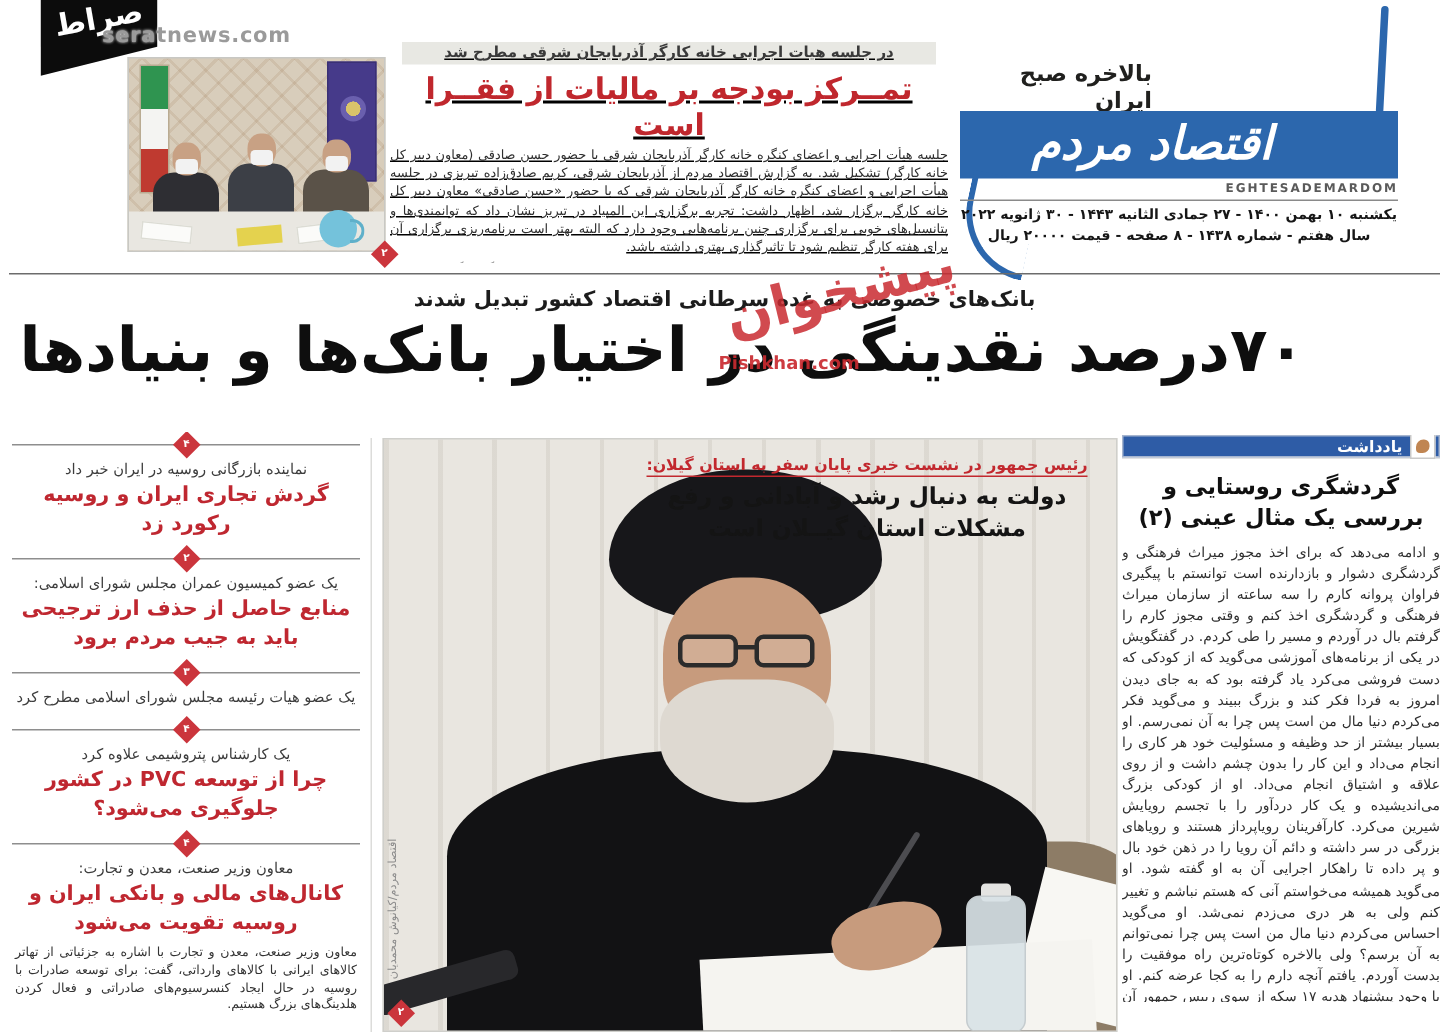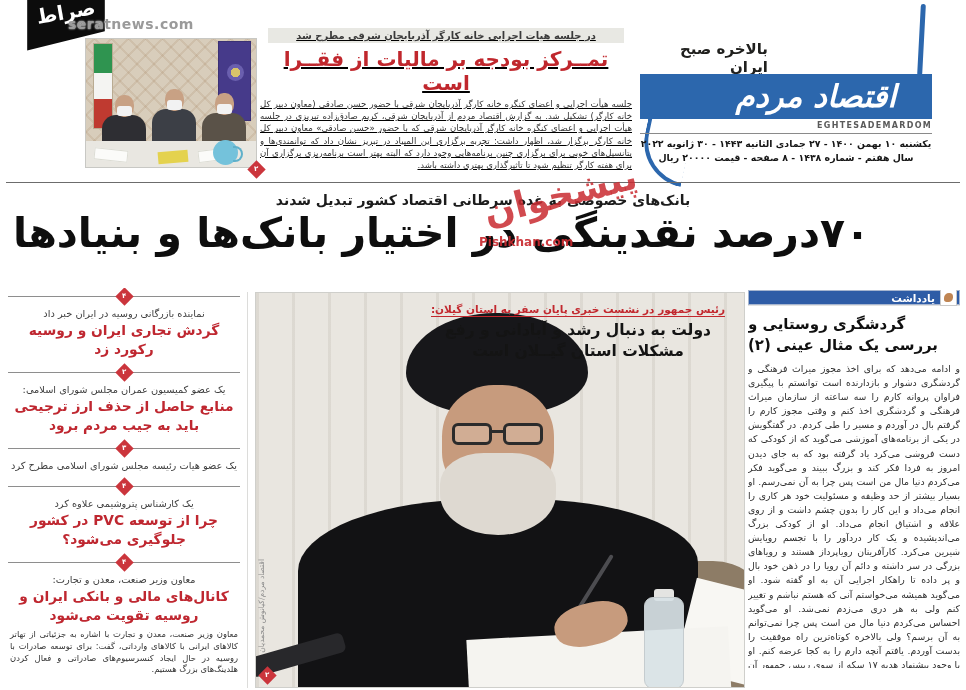--- a/index.html
+++ b/index.html
@@ -47,21 +47,21 @@
            display:flex;align-items:center;justify-content:center;}
   .dnum{transform:rotate(-45deg);color:#fff;font-size:7px;font-weight:bold;font-style:normal;line-height:1;}
   .ts-diamond{position:absolute;left:250px;top:163px;z-index:2;}
 
   
   .nameplate{position:absolute;left:640px;top:18px;width:292px;height:152px;}
   .np-tagline{position:absolute;right:164px;top:22px;font-size:15px;font-weight:bold;color:#20201e;direction:rtl;}
   .np-alef{position:absolute;right:8px;top:-14px;width:5px;height:72px;background:#2c67ad;border-radius:3px;transform:rotate(3deg);}
   .np-band{position:absolute;left:0;top:56px;width:292px;height:45px;background:#2c67ad;}
   .np-title{position:absolute;left:0;top:56px;width:256px;height:45px;color:#fff;font-size:31px;font-weight:900;
-            font-style:italic;text-align:right;line-height:45px;direction:rtl;}
+            font-style:italic;text-align:center;line-height:45px;direction:rtl;}
   .np-tail{position:absolute;left:2px;top:99px;width:46px;height:66px;border-left:4px solid #2c67ad;
            border-bottom:4px solid #2c67ad;border-radius:0 0 0 56px;transform:rotate(12deg);}
   .np-latin{position:absolute;right:0;top:103px;font-size:8px;letter-spacing:1.3px;color:#5a5a5a;font-weight:bold;}
   .np-rule{position:absolute;left:0;top:115px;width:292px;border-top:1px solid #8a8a8a;}
   .np-date1{position:absolute;left:0;top:120px;width:292px;text-align:center;font-size:9.4px;font-weight:bold;
             color:#161616;direction:rtl;}
   .np-date2{position:absolute;left:0;top:134px;width:292px;text-align:center;font-size:9.4px;font-weight:bold;
             color:#161616;direction:rtl;}
 
   .divider-top{position:absolute;left:6px;top:182px;width:954px;border-top:1px solid #6c6c6c;}
@@ -126,21 +126,21 @@
                 font-size:7.5px;color:#8b8b8b;z-index:4;}
   .photo-diamond{position:absolute;left:5px;bottom:5px;z-index:4;}
 
   
   .note-col{position:absolute;left:748px;top:290px;width:212px;height:400px;overflow:hidden;direction:rtl;}
   .note-bar{height:15px;background:#2e5ca6;border:1px solid #a6b5cf;outline:1px solid #e2e2e2;
             display:flex;align-items:center;padding:0 2px;}
   .note-icon{width:17px;height:17px;background:#fff;border:1px solid #c9c9c9;margin-left:5px;position:relative;flex:0 0 auto;}
   .note-icon::after{content:"";position:absolute;inset:3px;background:#c08552;border-radius:55% 40% 50% 30%;}
   .note-title{color:#fff;font-size:10.5px;font-weight:bold;}
-  .note-headline{text-align:left;font-size:15px;font-weight:bold;color:#101010;line-height:21px;margin:9px 0 6px;}
+  .note-headline{text-align:center;font-size:15px;font-weight:bold;color:#101010;line-height:21px;margin:9px 0 6px;}
   .note-body{font-size:9.3px;line-height:14.1px;text-align:justify;color:#2f2f2f;height:306px;overflow:hidden;}
 </style>
 </head>
 <body>
 
 <div id="page">
 
   <div class="serat">
     <div class="serat-shape">
       <span class="serat-fa">صراط</span>

